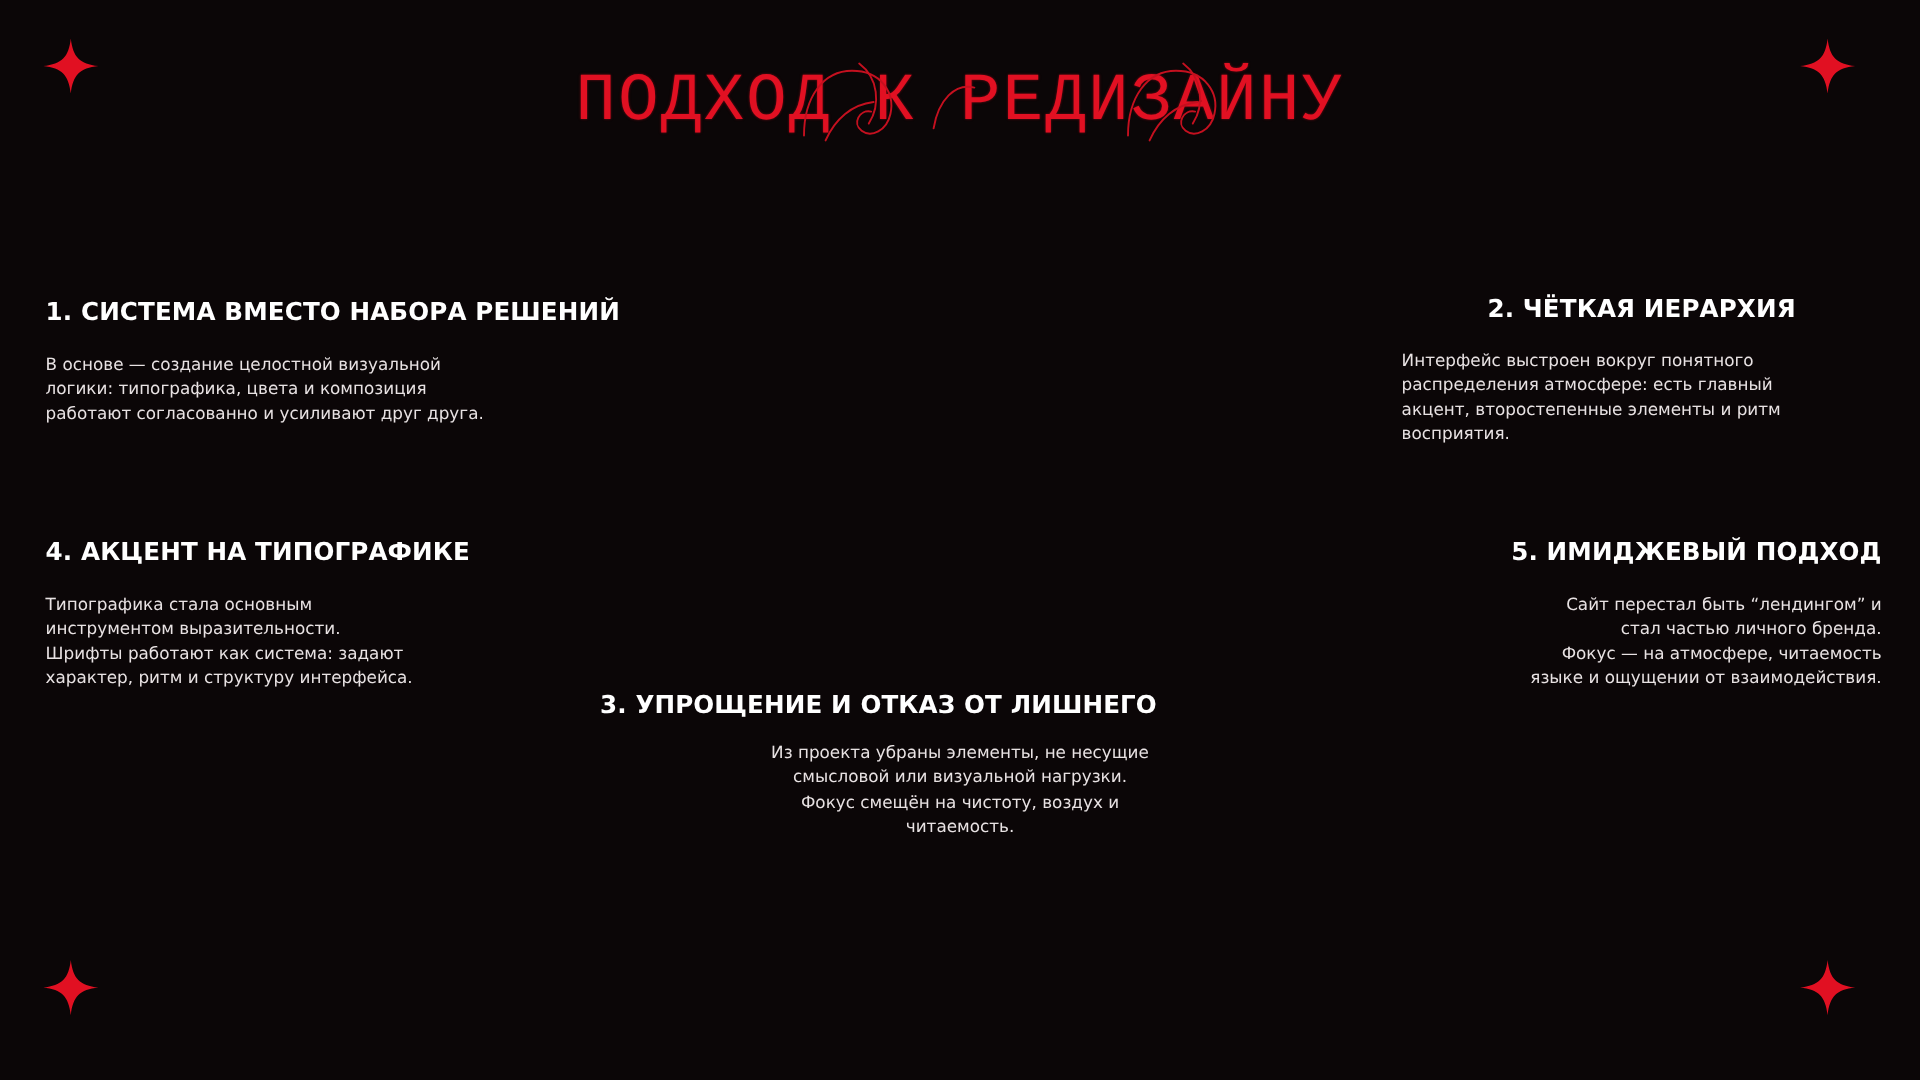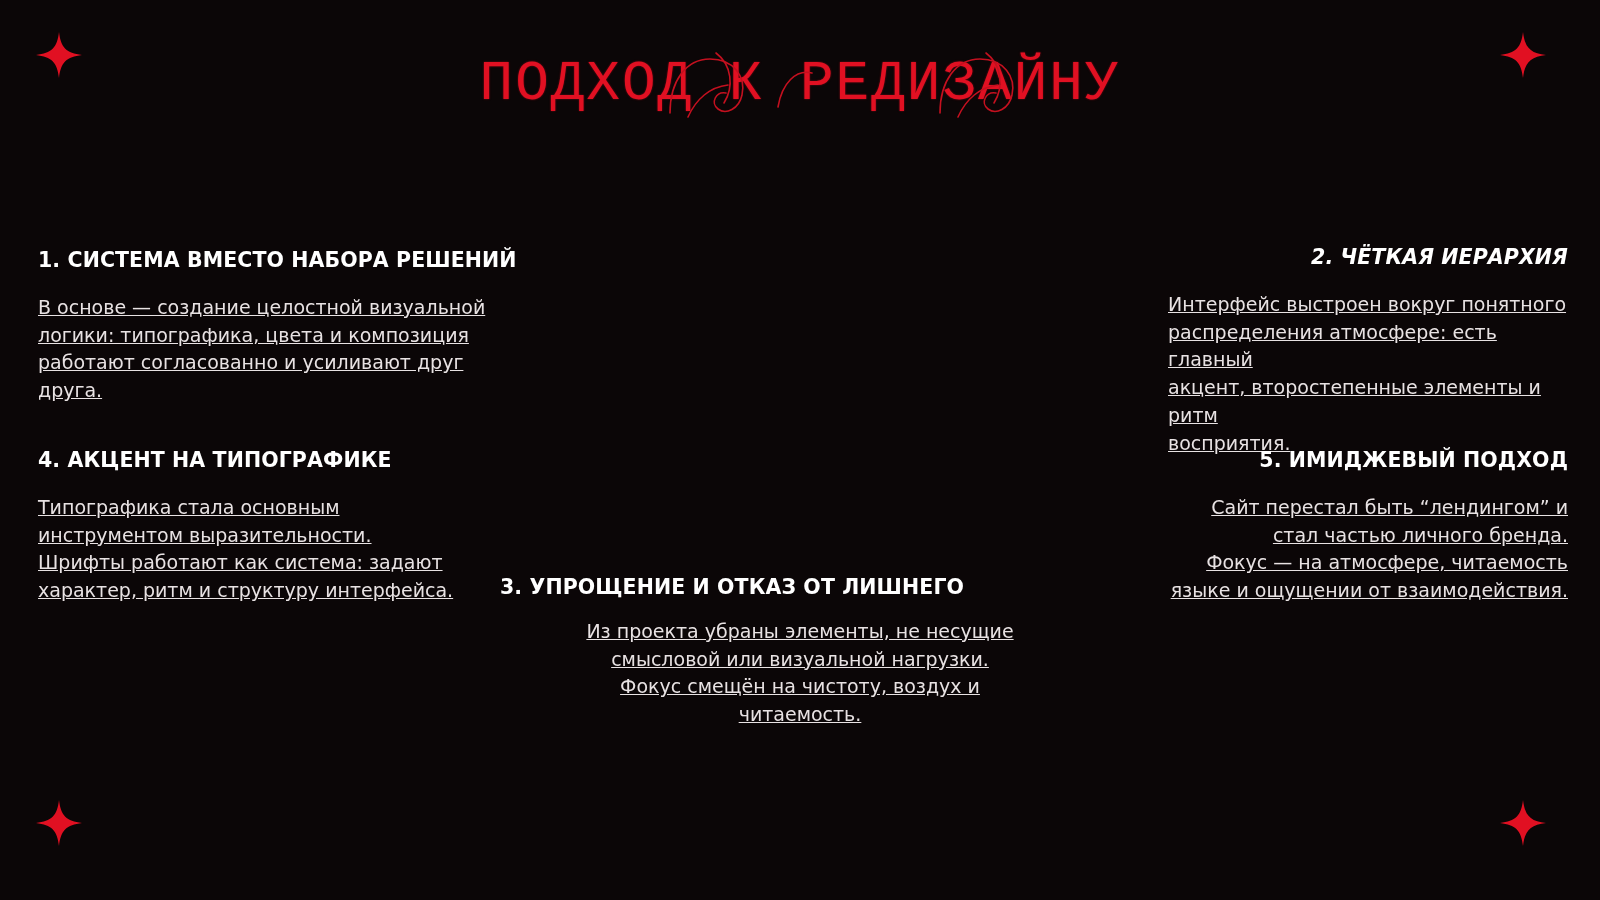--- a/index.html
+++ b/index.html
@@ -80,32 +80,31 @@
   .block { position: absolute; }
   .block .heading {
     font-size: 20.5px;
     font-weight: 700;
     color: #ffffff;
     letter-spacing: .1px;
     margin: 0 0 22px 0;
     white-space: nowrap;
   }
   .block .body {
-    font-size: 19px;
+    font-size: 14px;
     line-height: 1.46;
     color: #e8e2e3;
     white-space: pre-line;
-    text-decoration: underline;
   }
 
   
   .block-1 { left: 38px; top: 248px; width: 470px; }
   
   .block-2 { left: 1168px; top: 245px; width: 400px; }
-  .block-2 .heading { text-align: right; font-style: italic; }
+  .block-2 .heading { text-align: center; }
   
   .block-4 { left: 38px; top: 448px; width: 430px; }
   
   .block-5 { left: 1168px; top: 448px; width: 400px; text-align: right; }
   
   .block-3 { left: 500px; top: 575px; width: 600px; text-align: center; }
   .block-3 .heading { text-align: left; margin-bottom: 19px; }
   .block-3 .body { text-align: center; }
 </style>
 </head>

